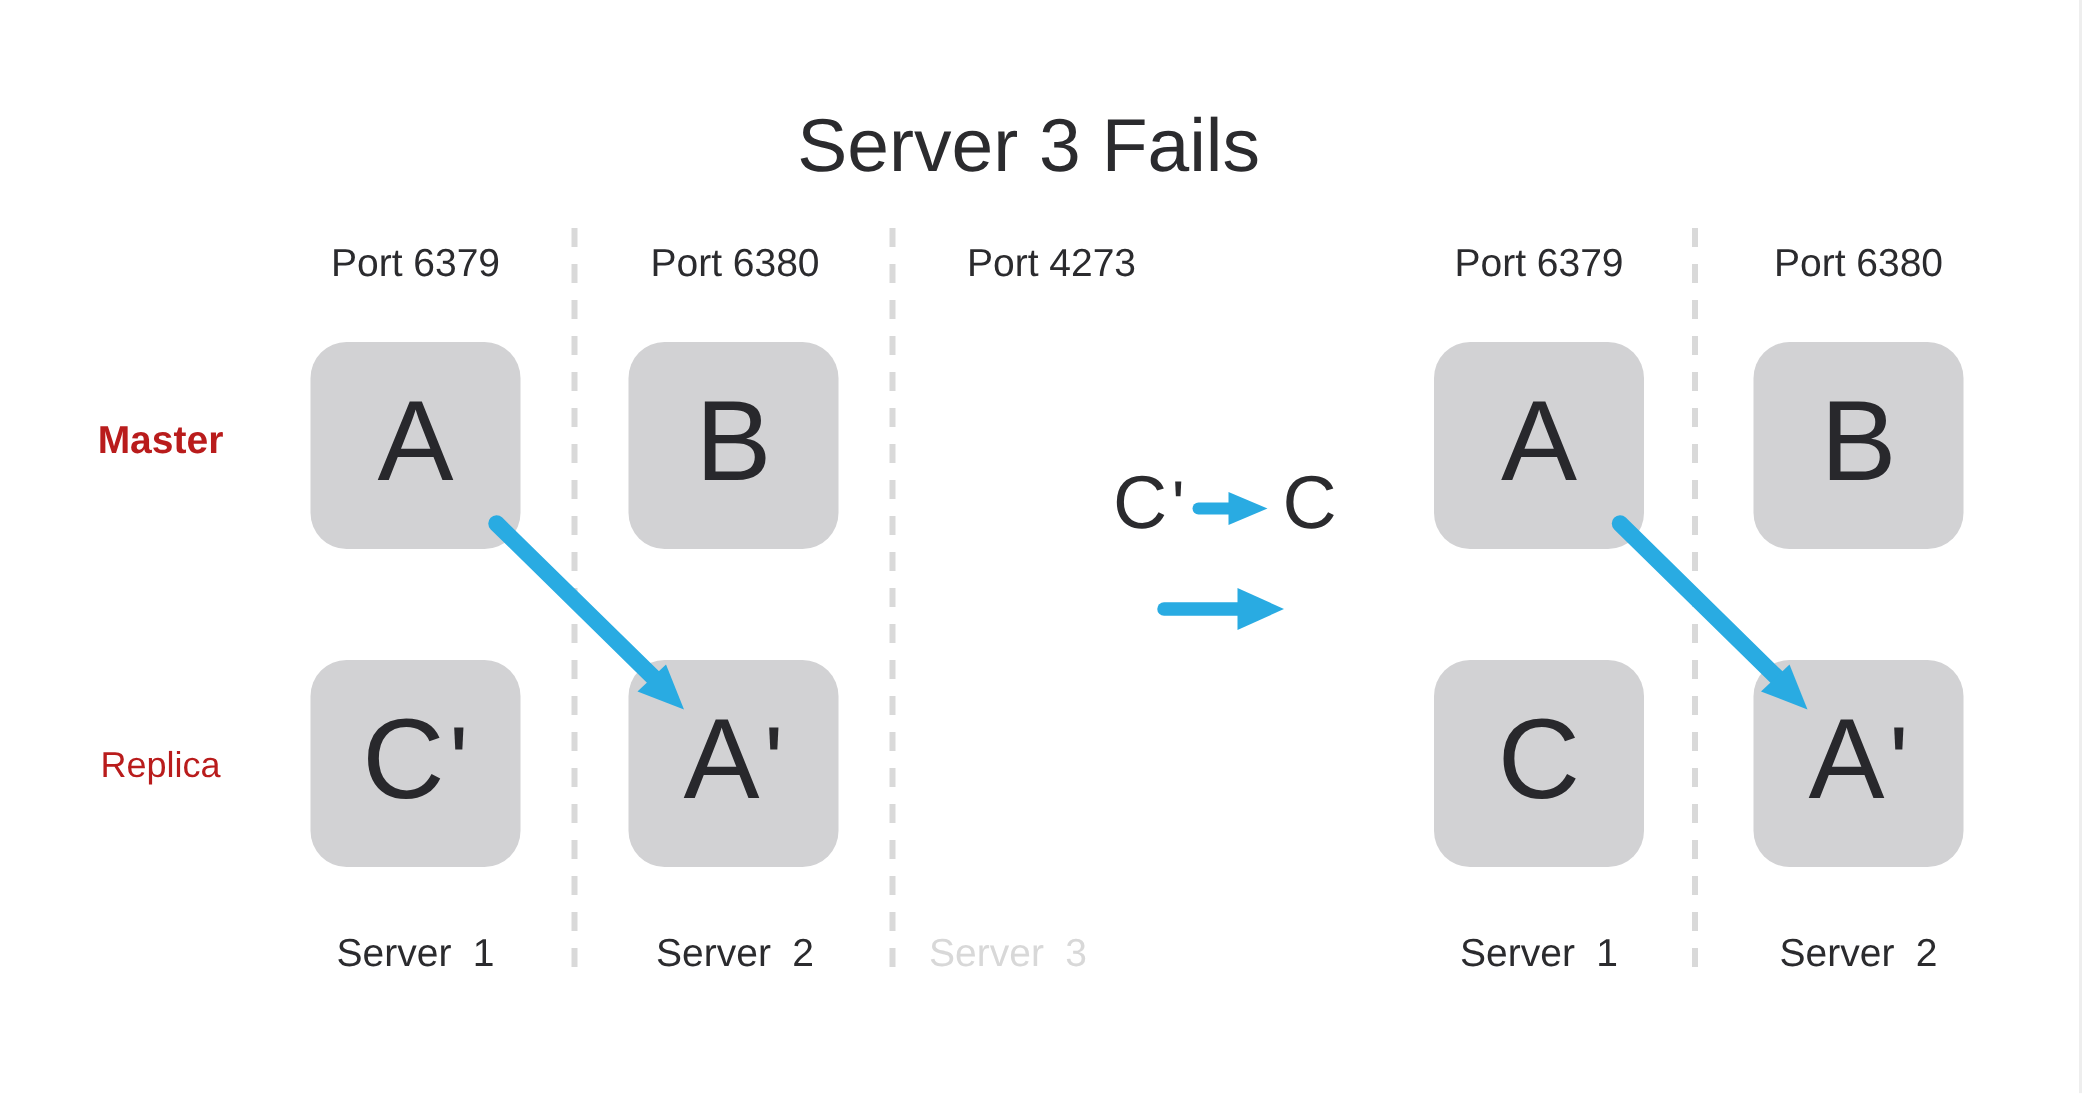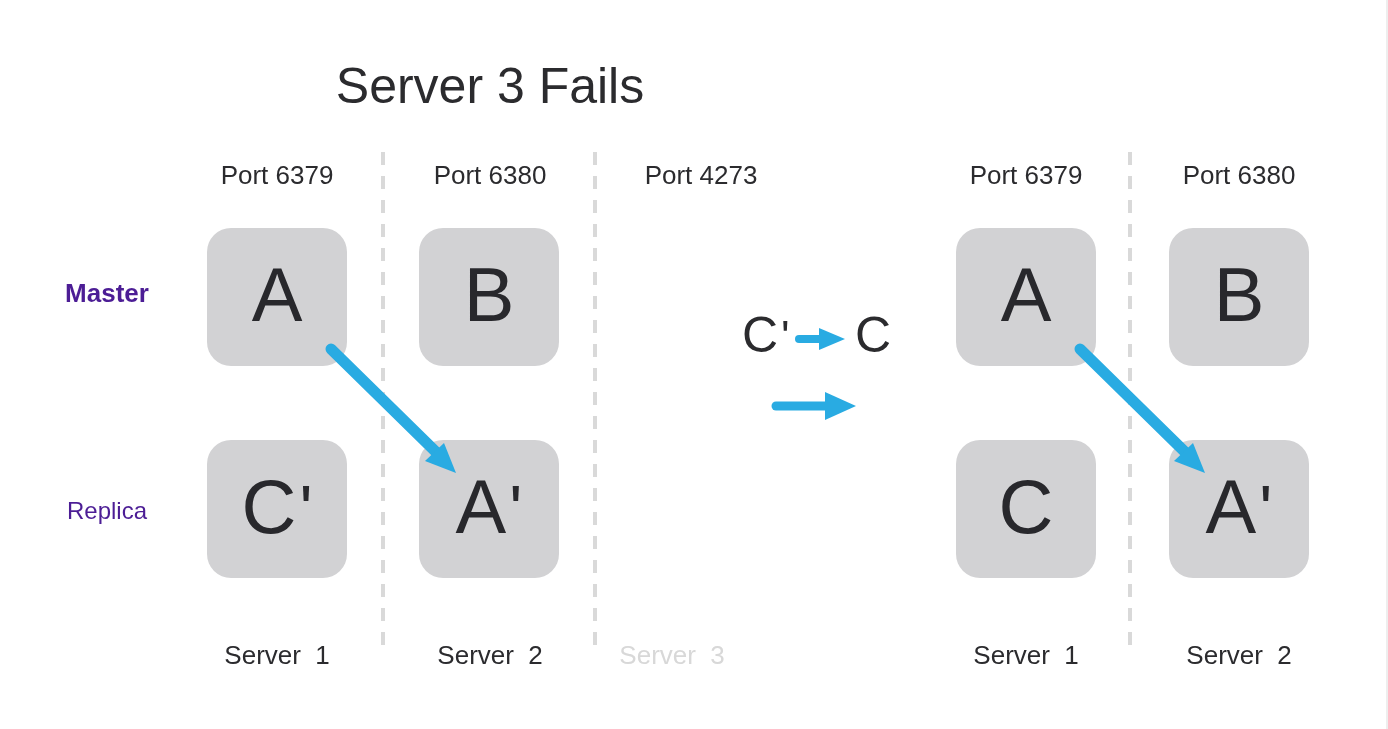--- a/index.html
+++ b/index.html
@@ -9,49 +9,49 @@
     height: 729px;
     background: #ffffff;
     font-family: "Liberation Sans", "DejaVu Sans", sans-serif;
     color: #2b2b2e;
     overflow: hidden;
   }
 
   .title {
     position: absolute;
     left: 140px;
-    top: 57px;
+    top: 68px;
     width: 700px;
-    text-align: center;
+    text-align: right;
     font-size: 50px;
     line-height: 58px;
     font-weight: 400;
     color: #2b2b2e;
     white-space: nowrap;
   }
 
   .port-label, .server-label {
     position: absolute;
     transform: translateX(-50%);
     font-size: 26px;
     line-height: 30px;
     font-weight: normal;
     color: #2b2b2e;
     white-space: nowrap;
   }
   .port-label   { top: 160px; }
-  .server-label { top: 620px; word-spacing: 7px; margin-top: 20px; }
+  .server-label { top: 620px; word-spacing: 7px; }
   .server-label.faded { color: #d8d8d8; }
 
   .row-label {
     position: absolute;
     transform: translateX(-50%);
     left: 107px;
     white-space: nowrap;
-    color: #4c1d95;
+    color: #b91c1c;
   }
   .row-label.master  { top: 278px; font-size: 26px; line-height: 30px; font-weight: bold; }
   .row-label.replica { top: 495px; font-size: 24px; line-height: 32px; font-weight: 400; }
 
   .divider {
     position: absolute;
     top: 152px;
     width: 4px;
     height: 503px;
     background: repeating-linear-gradient(

